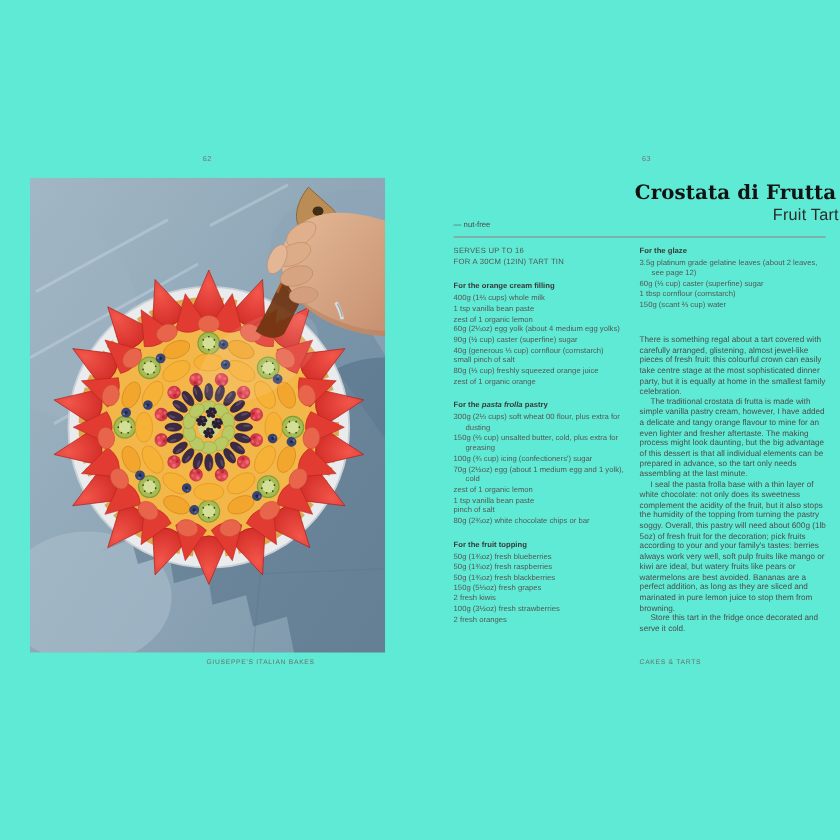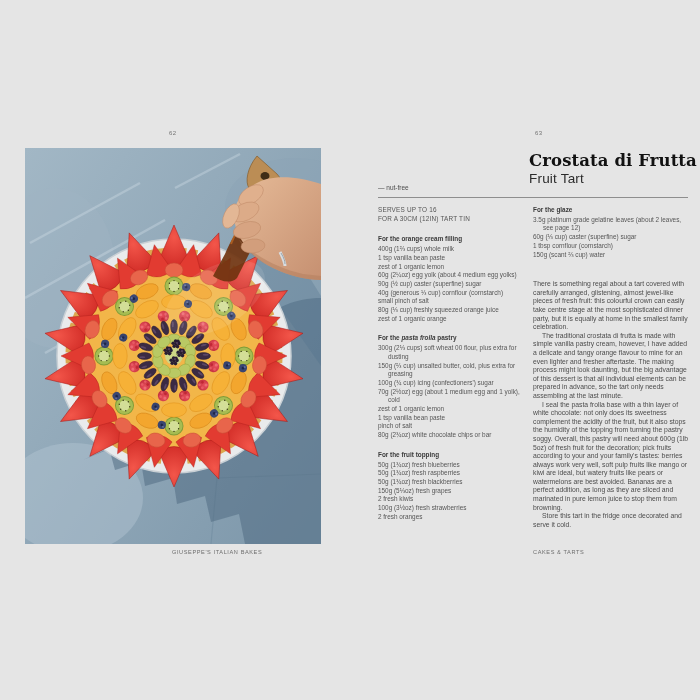--- a/index.html
+++ b/index.html
@@ -1,25 +1,25 @@
 <!DOCTYPE html>
 <html><head>
 <meta charset="utf-8">
 <style>
   html,body{margin:0;padding:0;background:#ffffff;}
-  .canvas{position:relative;width:700px;height:700px;background:#e5e5e5;overflow:hidden;
+  .canvas{position:relative;width:700px;height:700px;background:#5eead4;overflow:hidden;
           font-family:"Liberation Sans",sans-serif;color:#4f4f4f;}
   .pagenum{position:absolute;font-size:6px;letter-spacing:.4px;color:#737373;}
   .photo{position:absolute;left:25px;top:148px;width:296px;height:396px;overflow:hidden;}
   .footer{position:absolute;top:549px;font-size:5.6px;letter-spacing:.6px;color:#6e6e6e;}
   .nutfree{position:absolute;left:378px;top:184px;font-size:6.5px;color:#4c4c4c;}
   .titleblock{position:absolute;left:529px;top:152px;width:170px;}
   .title{font-family:"DejaVu Serif","Liberation Serif",serif;font-weight:700;
          font-size:16.5px;line-height:1.05;color:#121212;letter-spacing:.1px;white-space:nowrap;}
-  .subtitle{font-size:13.5px;color:#2b2b2b;margin-top:2px;letter-spacing:.2px;}
+  .subtitle{font-size:13.5px;color:#2b2b2b;margin-top:2px;letter-spacing:.2px;text-align:right;}
   .rule{position:absolute;left:378px;top:197px;width:310px;height:1px;background:#8e8e8e;}
   .col{position:absolute;top:206px;font-size:6.4px;line-height:8.7px;color:#565656;}
   .col-left{left:378px;width:152px;}
   .col-right{left:533px;width:157px;}
   .serves{margin:0 0 12px 0;padding:0;list-style:none;letter-spacing:.2px;color:#555;}
   .sec{margin-top:11px;}
   .sec:first-of-type{margin-top:0;}
   .sec h4{margin:0 0 1px 0;font-size:6.4px;font-weight:700;color:#3a3a3a;}
   .sec h4 .it{font-style:italic;}
   ul.ing{margin:0;padding:0;list-style:none;}

